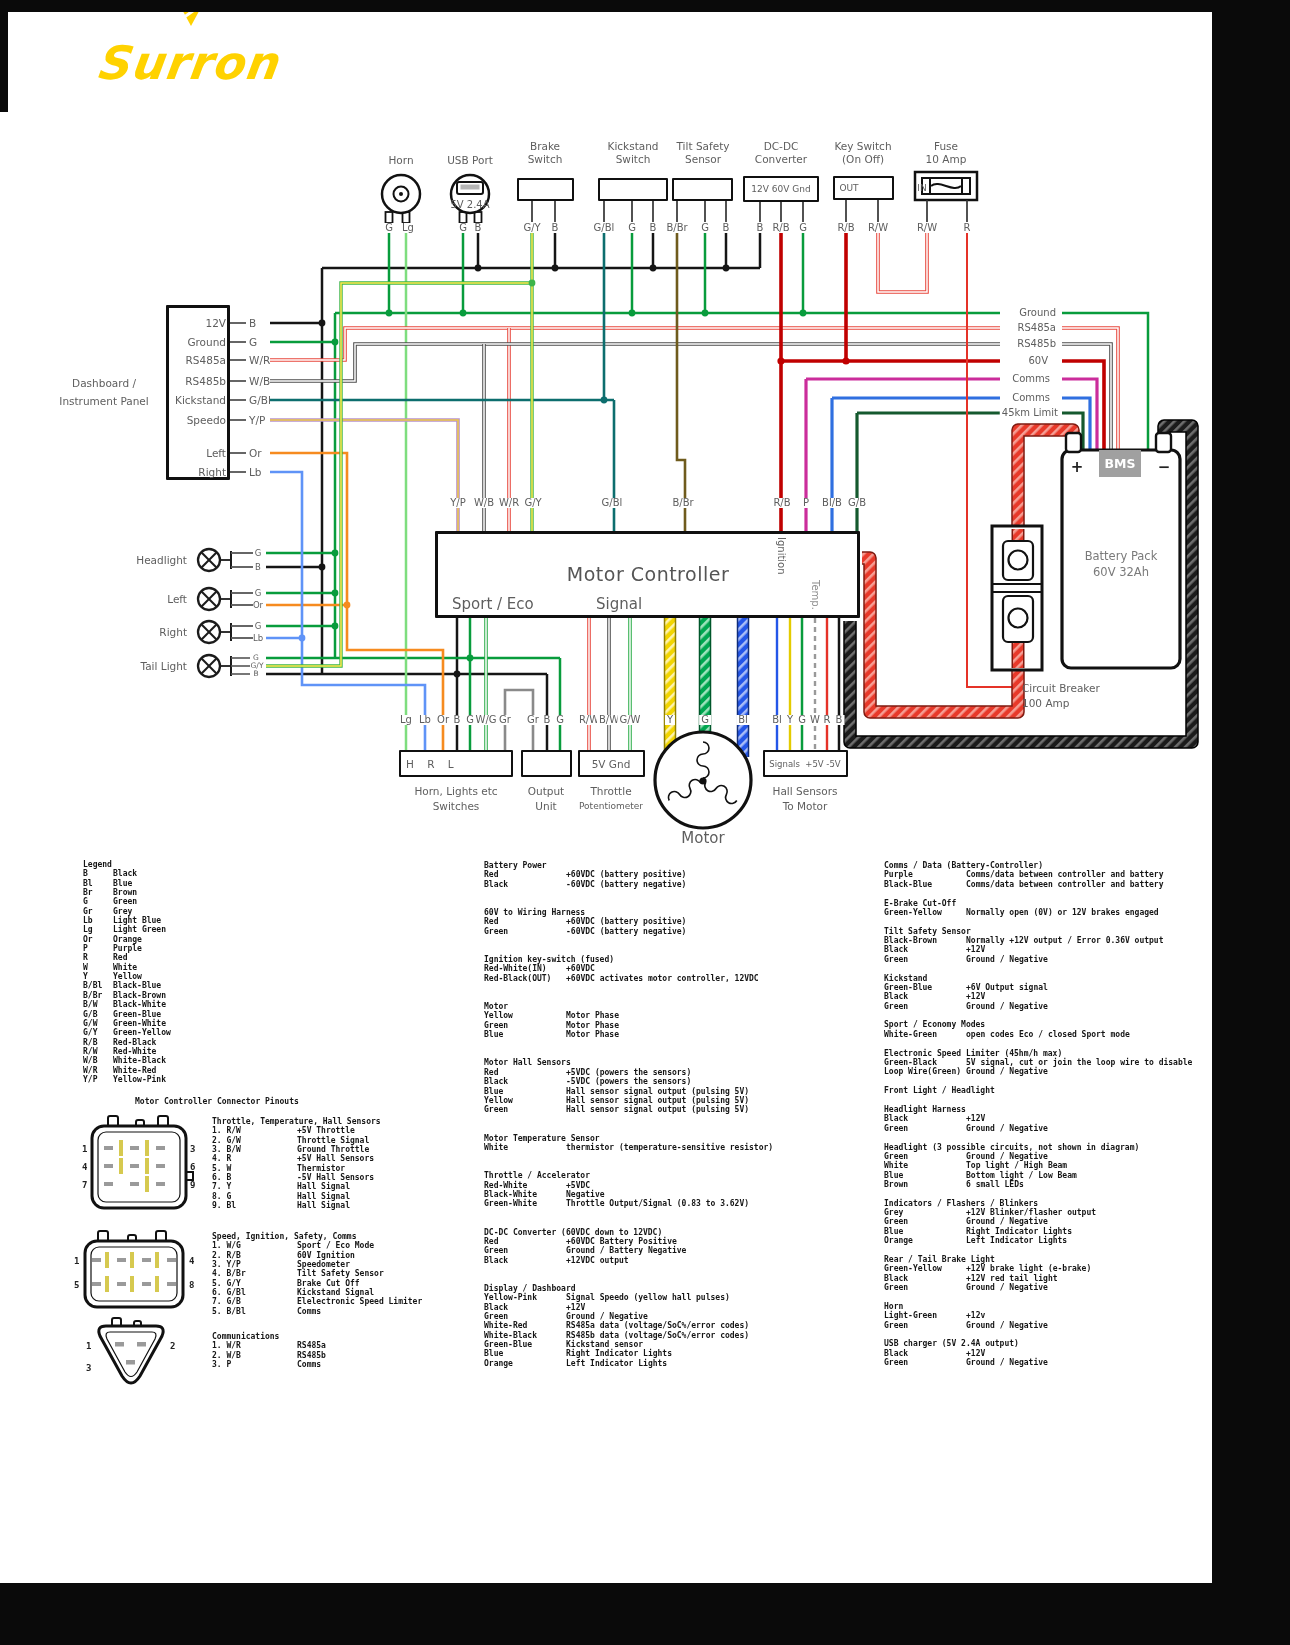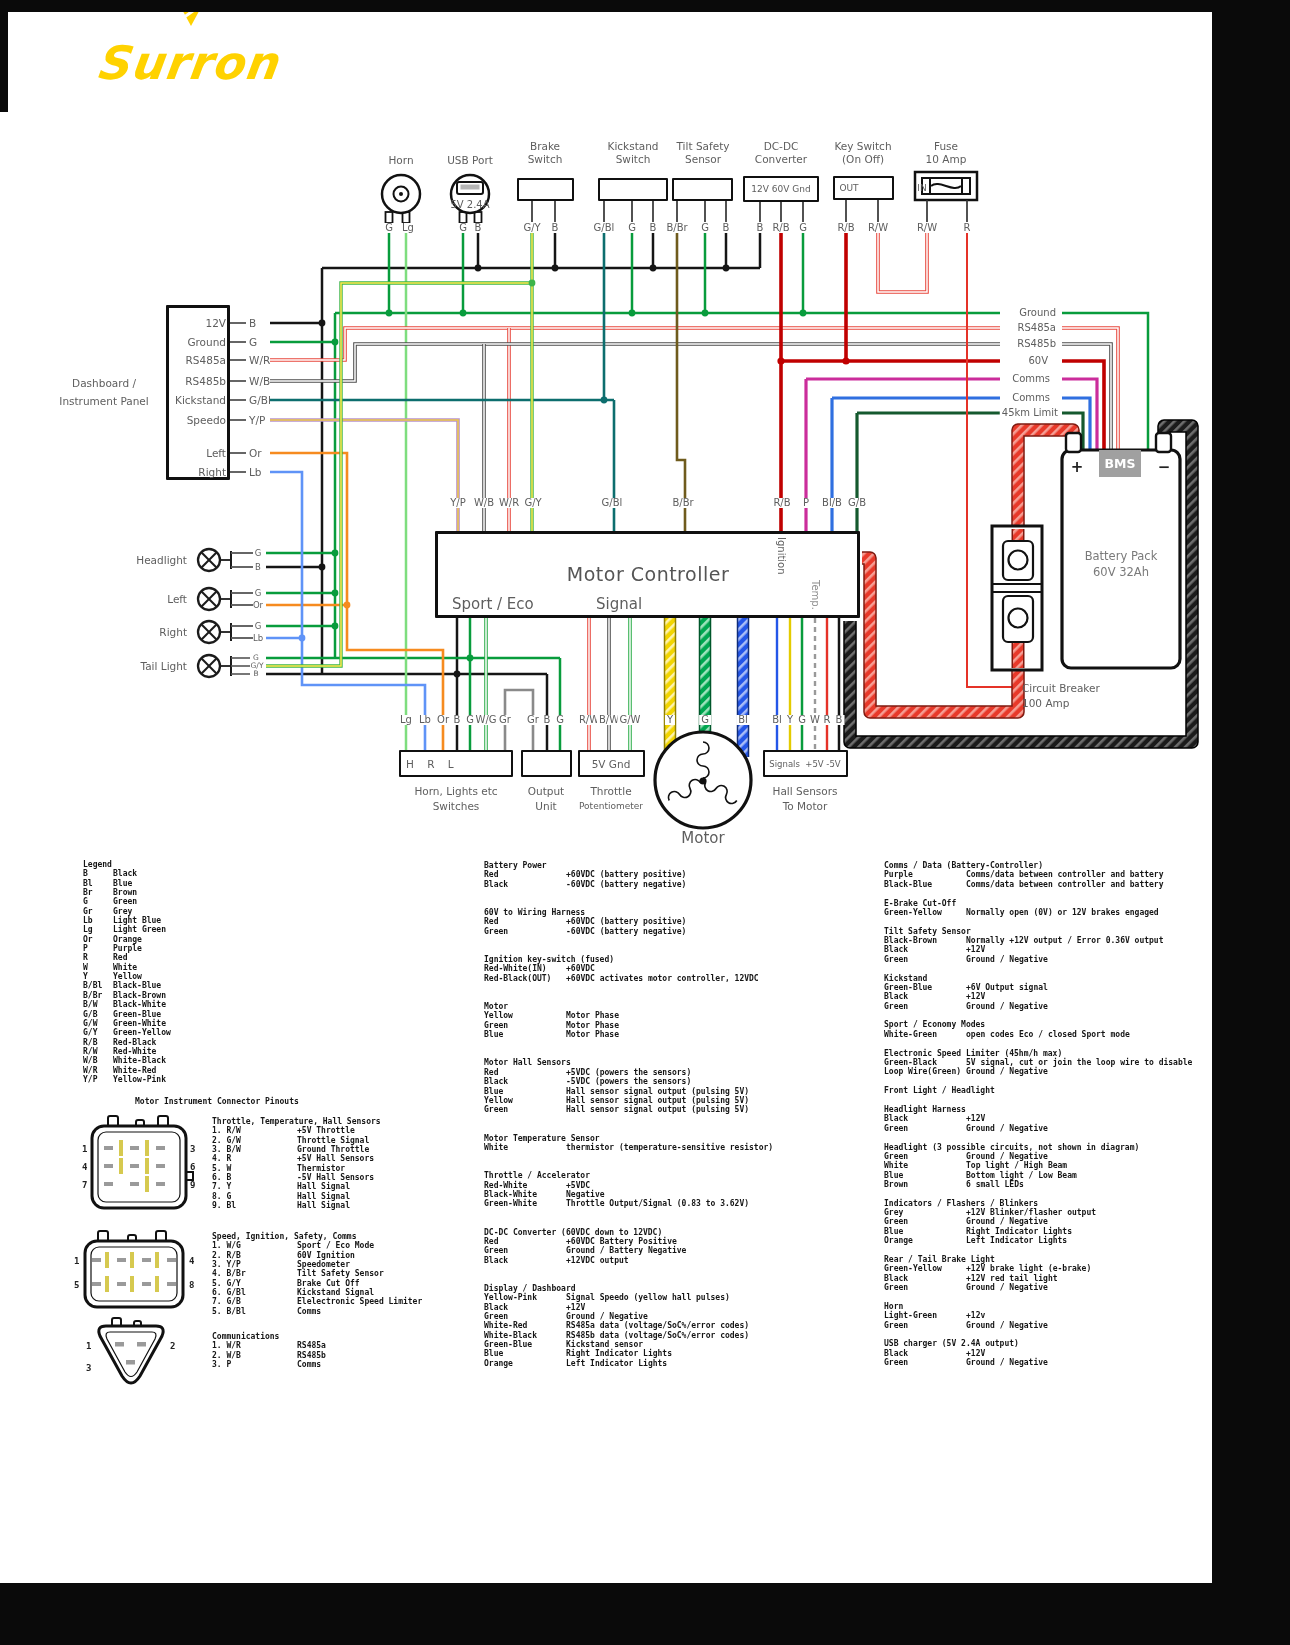--- a/index.html
+++ b/index.html
@@ -625,21 +625,21 @@
         <div><span class="lcode">R/W</span><span>Red-White</span></div>
 
         <div><span class="lcode">W/B</span><span>White-Black</span></div>
 
         <div><span class="lcode">W/R</span><span>White-Red</span></div>
 
         <div><span class="lcode">Y/P</span><span>Yellow-Pink</span></div>
       </div>
   </div>
 
-  <div class="mono" style="left:135px;top:1097px">Motor Instrument Connector Pinouts</div>
+  <div class="mono" style="left:135px;top:1097px">Motor Controller Connector Pinouts</div>
 
   <div class="mono" style="left:212px;top:1117px">
     <div>Throttle, Temperature, Hall Sensors</div>
     <div>
 
     <div><span class="pcol">1. R/W</span><span>+5V Throttle</span></div>
         <div><span class="pcol">2. G/W</span><span>Throttle Signal</span></div>
         <div><span class="pcol">3. B/W</span><span>Ground Throttle</span></div>
         <div><span class="pcol">4. R</span><span>+5V Hall Sensors</span></div>
         <div><span class="pcol">5. W</span><span>Thermistor</span></div>

